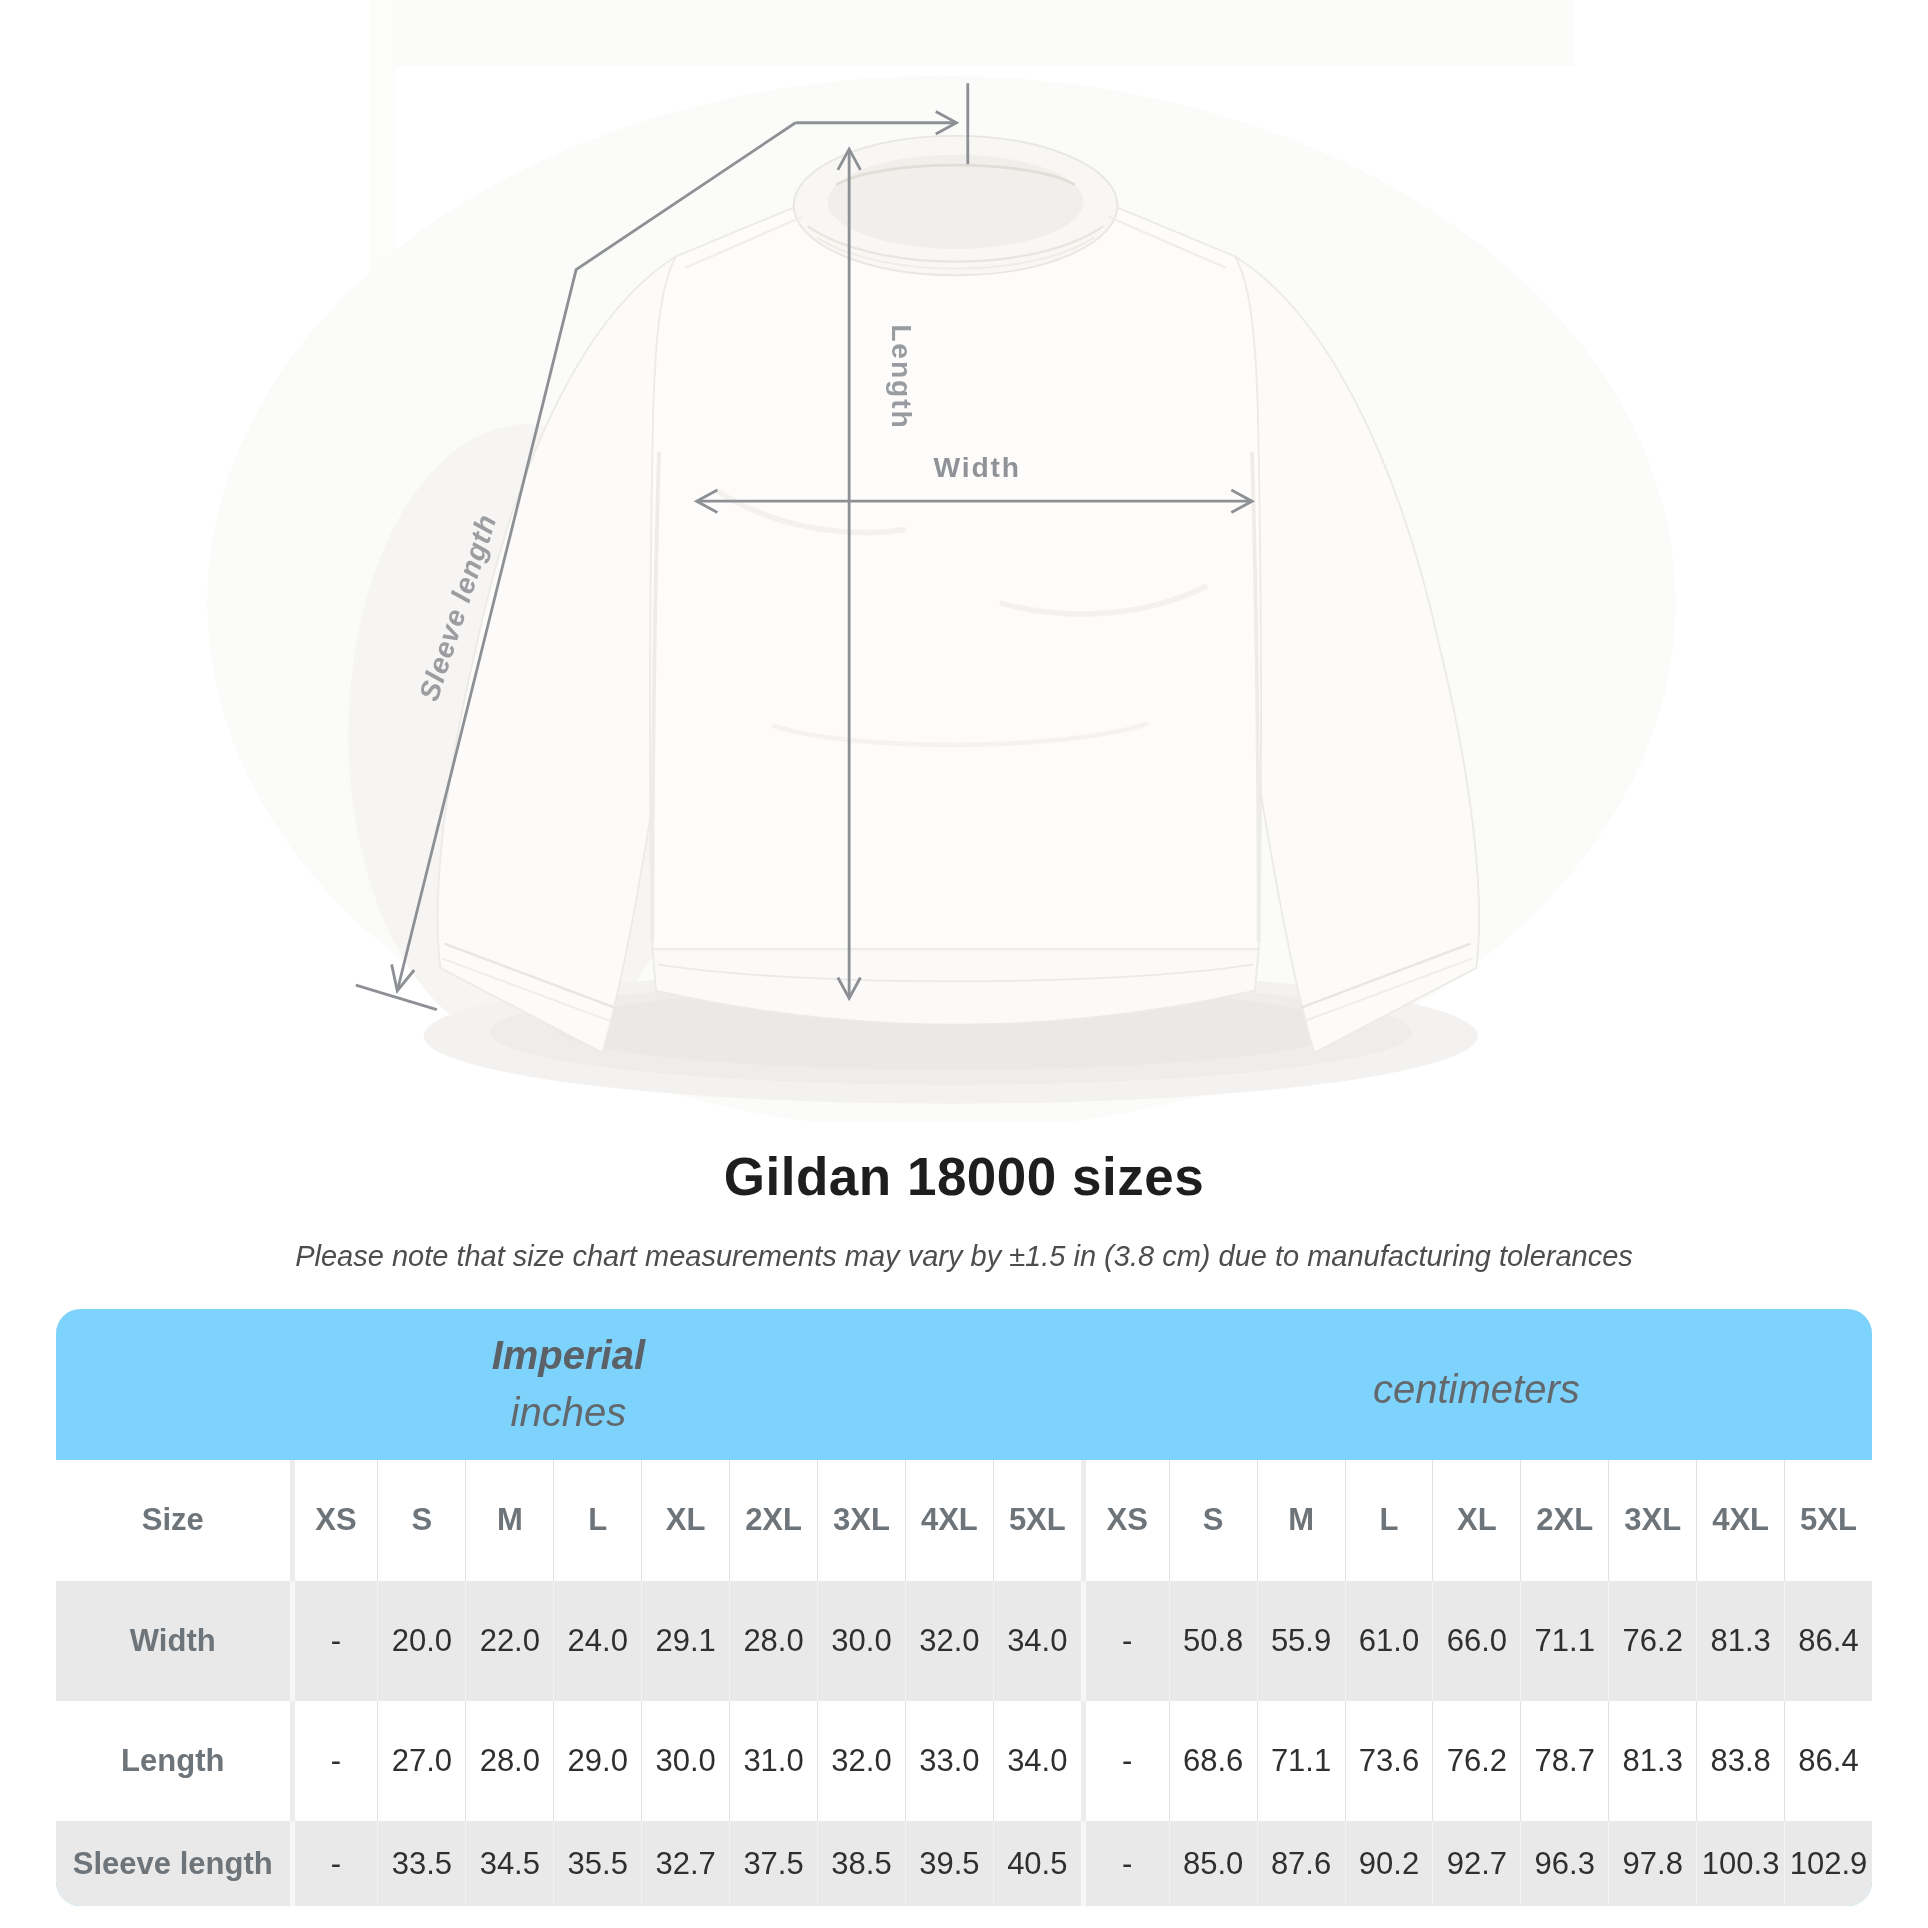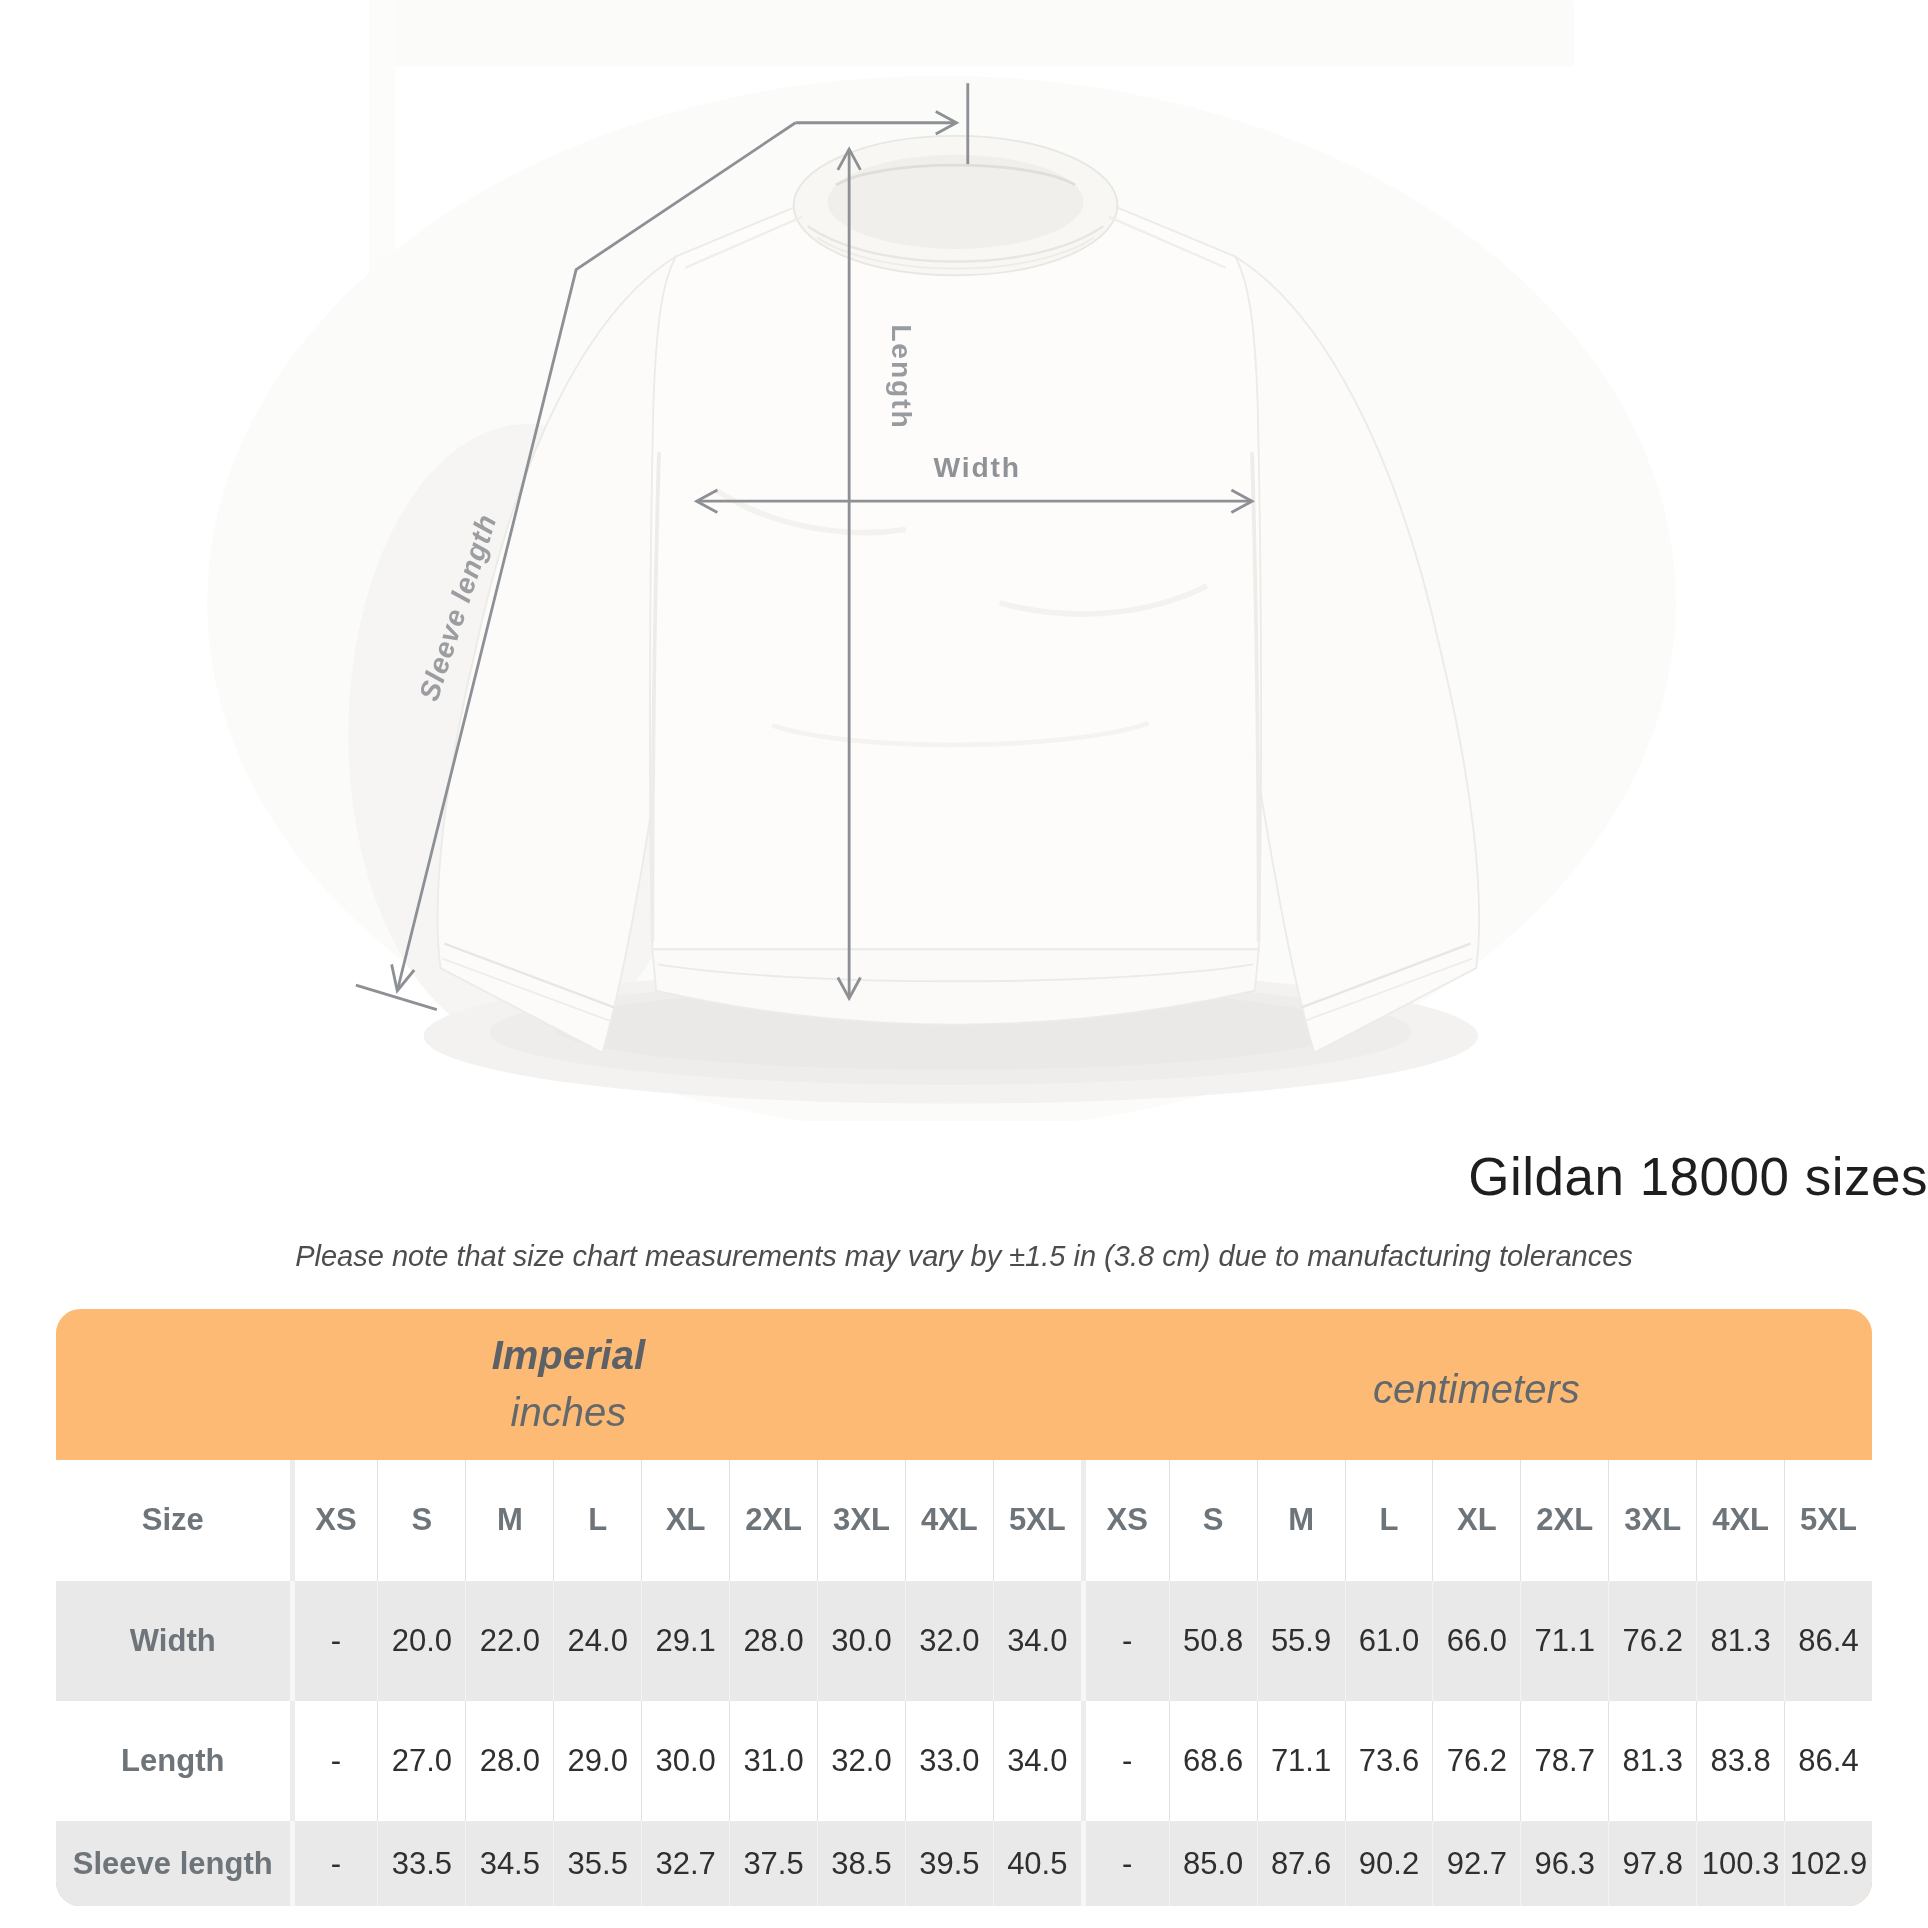--- a/index.html
+++ b/index.html
@@ -1,24 +1,24 @@
 <!DOCTYPE html>
 <html style="font-size:15px"><head>
 <meta charset="utf-8">
 <style>
   html,body{margin:0;padding:0;background:#ffffff;}
   body{width:1928px;height:1928px;font-family:"Liberation Sans",sans-serif;overflow:hidden;}
 
   .diagram-wrap{width:1928px;height:1121px;position:relative;}
   svg{display:block;}
 
-  .title{margin-top:24.5px;text-align:right;font-size:53px;font-weight:normal;color:#1e1e1e;letter-spacing:0.5px;}
+  .title{margin-top:24.5px;text-align:center;font-size:53px;font-weight:bold;color:#1e1e1e;letter-spacing:0.5px;}
   .subtitle{margin-top:33px;text-align:center;font-size:29px;font-style:italic;color:#4d4d4d;}
 
-  .panel{margin:36px 56px 0 56px;height:597px;background:#fdba74;border-radius:24.5px;overflow:hidden;}
+  .panel{margin:36px 56px 0 56px;height:597px;background:#7dd3fc;border-radius:24.5px;overflow:hidden;}
   .band{height:151px;display:flex;align-items:center;}
   .group{width:56.43%;text-align:center;}
   .group.metric{width:43.57%;}
   .gname{font-size:40px;font-weight:bold;font-style:italic;color:#5b6166;}
   .gunit{margin-top:11.3px;font-size:40px;font-style:italic;color:#63686d;}
 
   .trow{display:grid;grid-template-columns:12.86% repeat(18,1fr);}
   .trow.header{height:121px;}
   .trow.r0{height:120px;}
   .trow.r1{height:120px;}

